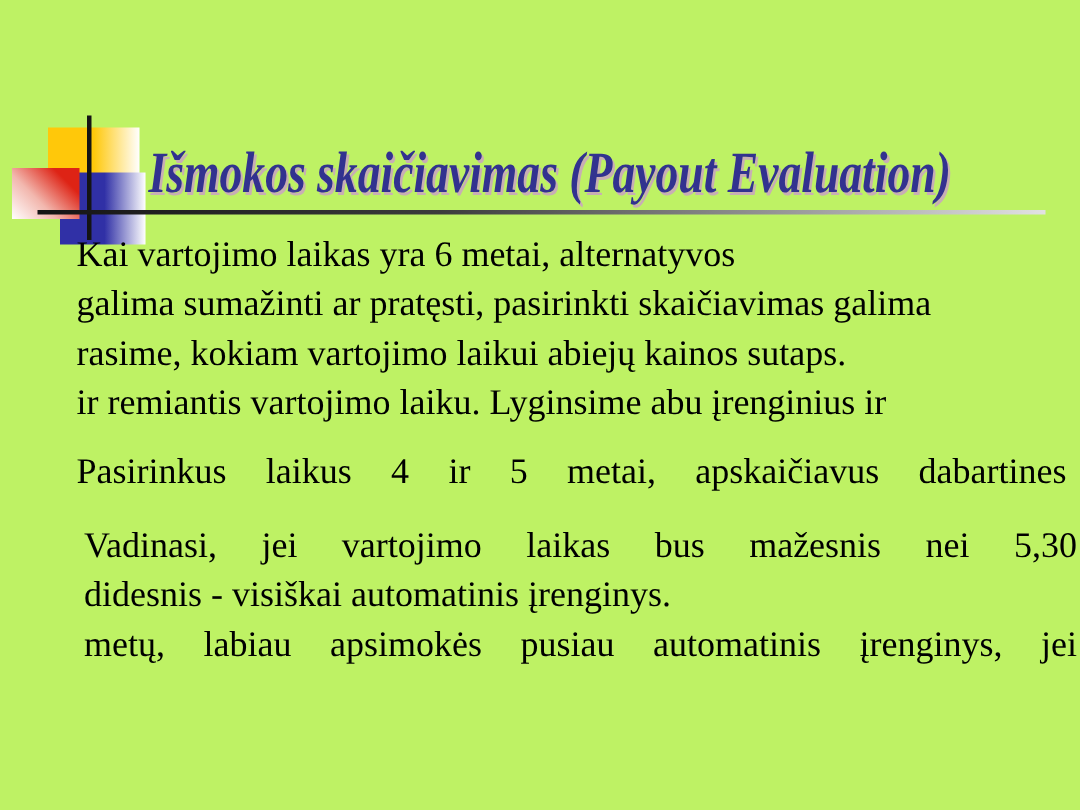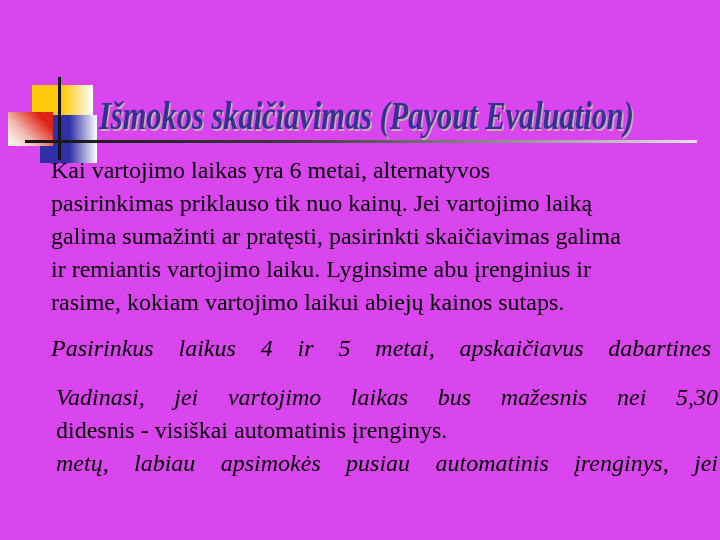--- a/index.html
+++ b/index.html
@@ -1,19 +1,19 @@
 <!DOCTYPE html>
 <html style="--c-title: #32328F; --c-title_shadow: #C8AEB4; --c-body_text: #000000; --c-accent_yellow: #FFC80A; --c-accent_red: #DE2315; --c-accent_blue: #3030A6; --c-line: #141414;"><head>
 <meta charset="utf-8">
 <style>
   html,body{margin:0;padding:0;background:#888;}
   .slide{
     position:relative;
     width:720px;height:540px;
-    background:#d946ef;
+    background:#bef264;
     overflow:hidden;
     font-family:"Liberation Serif","DejaVu Serif",serif;
   }
 
   
   .sq{position:absolute;}
   .sq-yellow{
     left:32px;top:85px;width:61px;height:36px;z-index:1;
     background:linear-gradient(to right, var(--c-accent_yellow) 0%, var(--c-accent_yellow) 50%, #ffffff 100%);
   }
@@ -51,21 +51,20 @@
     color:var(--c-body_text);
   }
   .para{font-size:24px;line-height:33px;}
   .para .line{min-height:33px;}
   .para.align-left .line{white-space:nowrap;}
   .para.align-justify .line.fill{
     text-align:justify;
     -moz-text-align-last:justify;
     text-align-last:justify;
     text-justify:inter-word;
-    font-style:italic;
   }
   .p0{margin:0 0 13px 33px;width:670px;}
   .p1{margin:0 0 16px 33px;width:660px;}
   .p2{margin:0 0 0 38px;width:662px;}
 </style>
 </head>
 <body>
 
 <div class="slide">
 
@@ -73,24 +72,23 @@
   <div class="sq sq-blue"></div>
   <div class="sq sq-red"></div>
   <div class="v-line"></div>
   <div class="h-line"></div>
 
   <h1 class="title">Išmokos skaičiavimas (Payout Evaluation)</h1>
 
   <div class="body-text" id="body-text">
       <div class="para align-left p0">
         <div class="line">Kai vartojimo laikas yra 6 metai, alternatyvos</div>
-        <div class="line">pasirinkimas priklauso tik nuo kainų. Jei vartojimo laiką</div>
         <div class="line">galima sumažinti ar pratęsti, pasirinkti skaičiavimas galima</div>
+        <div class="line">rasime, kokiam vartojimo laikui abiejų kainos sutaps.</div>
         <div class="line">ir remiantis vartojimo laiku. Lyginsime abu įrenginius ir</div>
-        <div class="line">rasime, kokiam vartojimo laikui abiejų kainos sutaps.</div>
       </div>
       <div class="para align-justify p1">
         <div class="line fill">Pasirinkus laikus 4 ir 5 metai, apskaičiavus dabartines</div>
       </div>
       <div class="para align-justify p2">
         <div class="line fill">Vadinasi, jei vartojimo laikas bus mažesnis nei 5,30</div>
         <div class="line">didesnis - visiškai automatinis įrenginys.</div>
         <div class="line fill">metų, labiau apsimokės pusiau automatinis įrenginys, jei</div>
       </div>
     </div>

